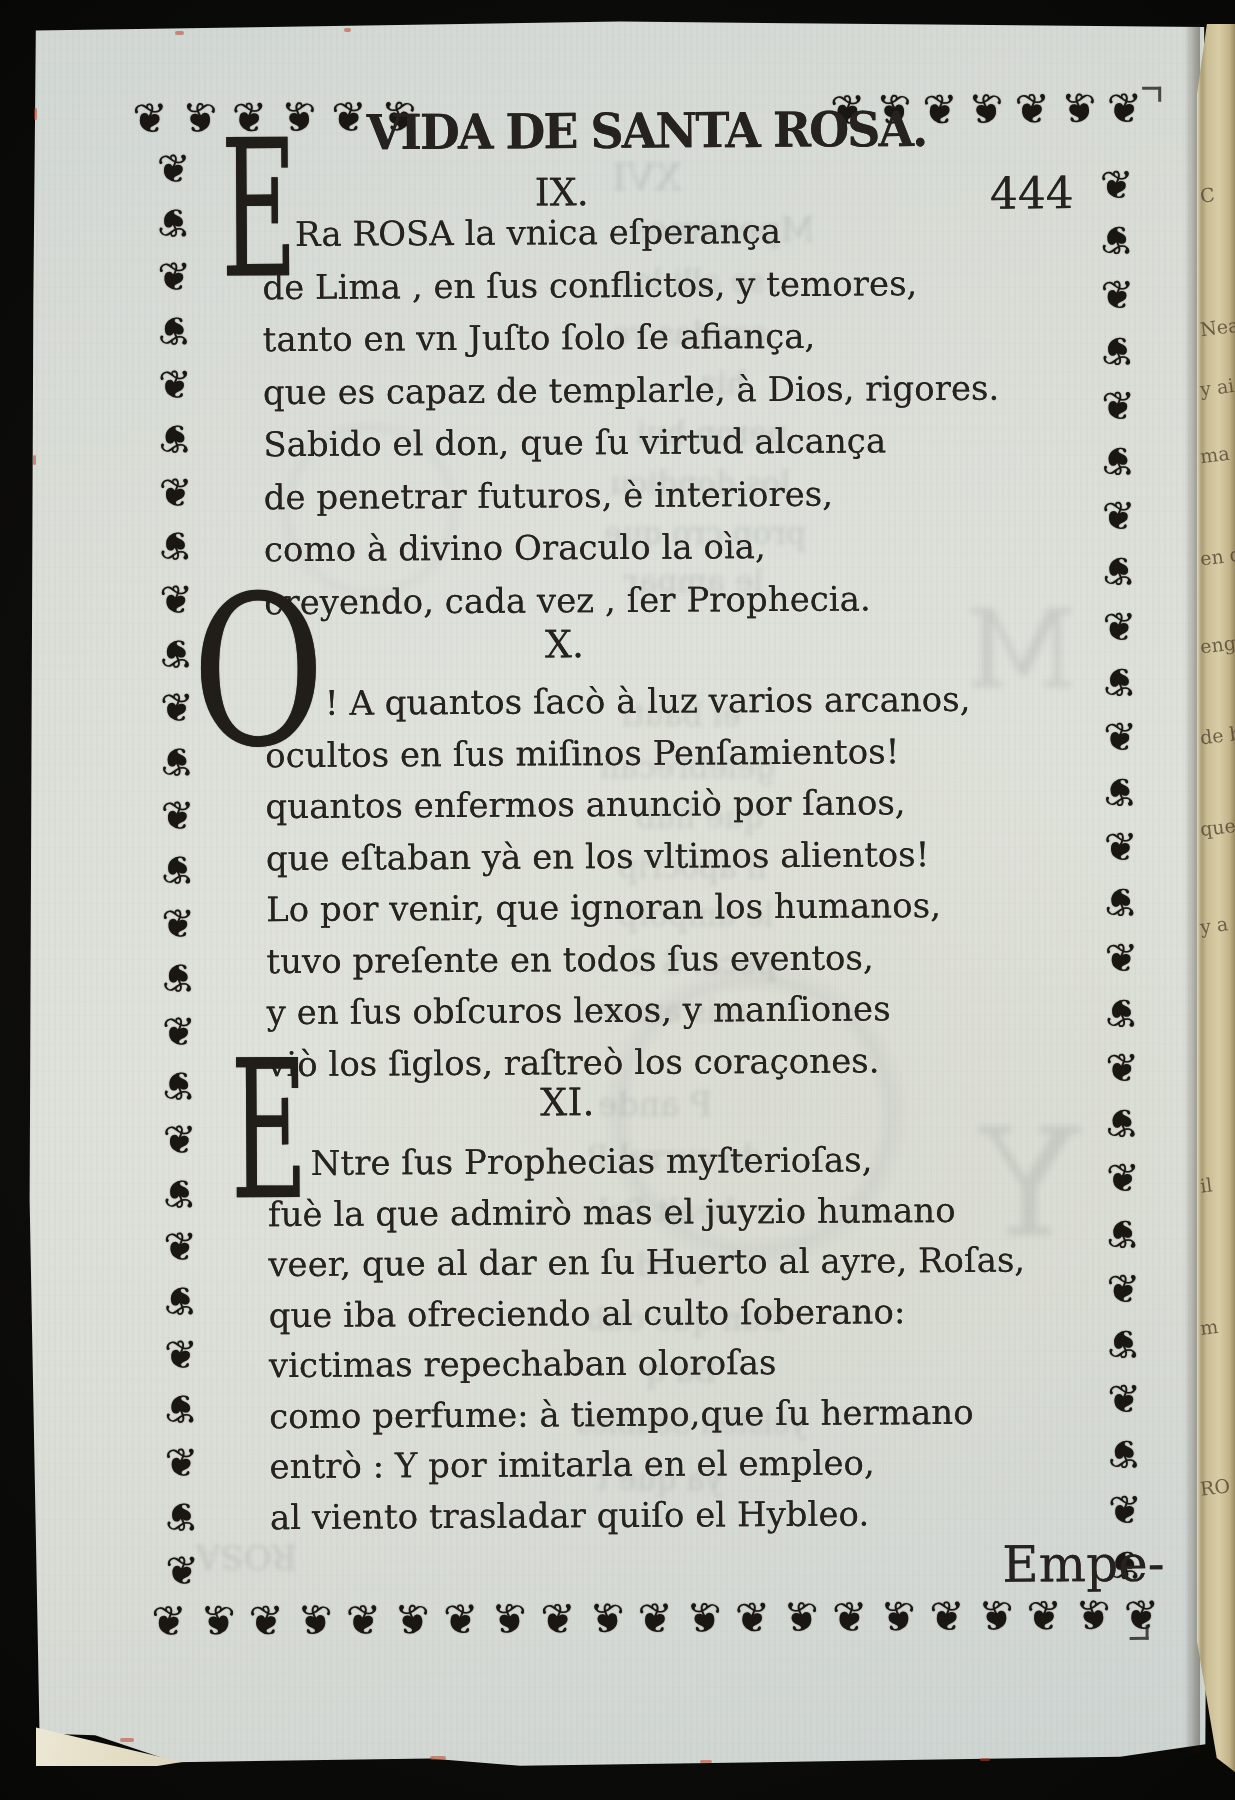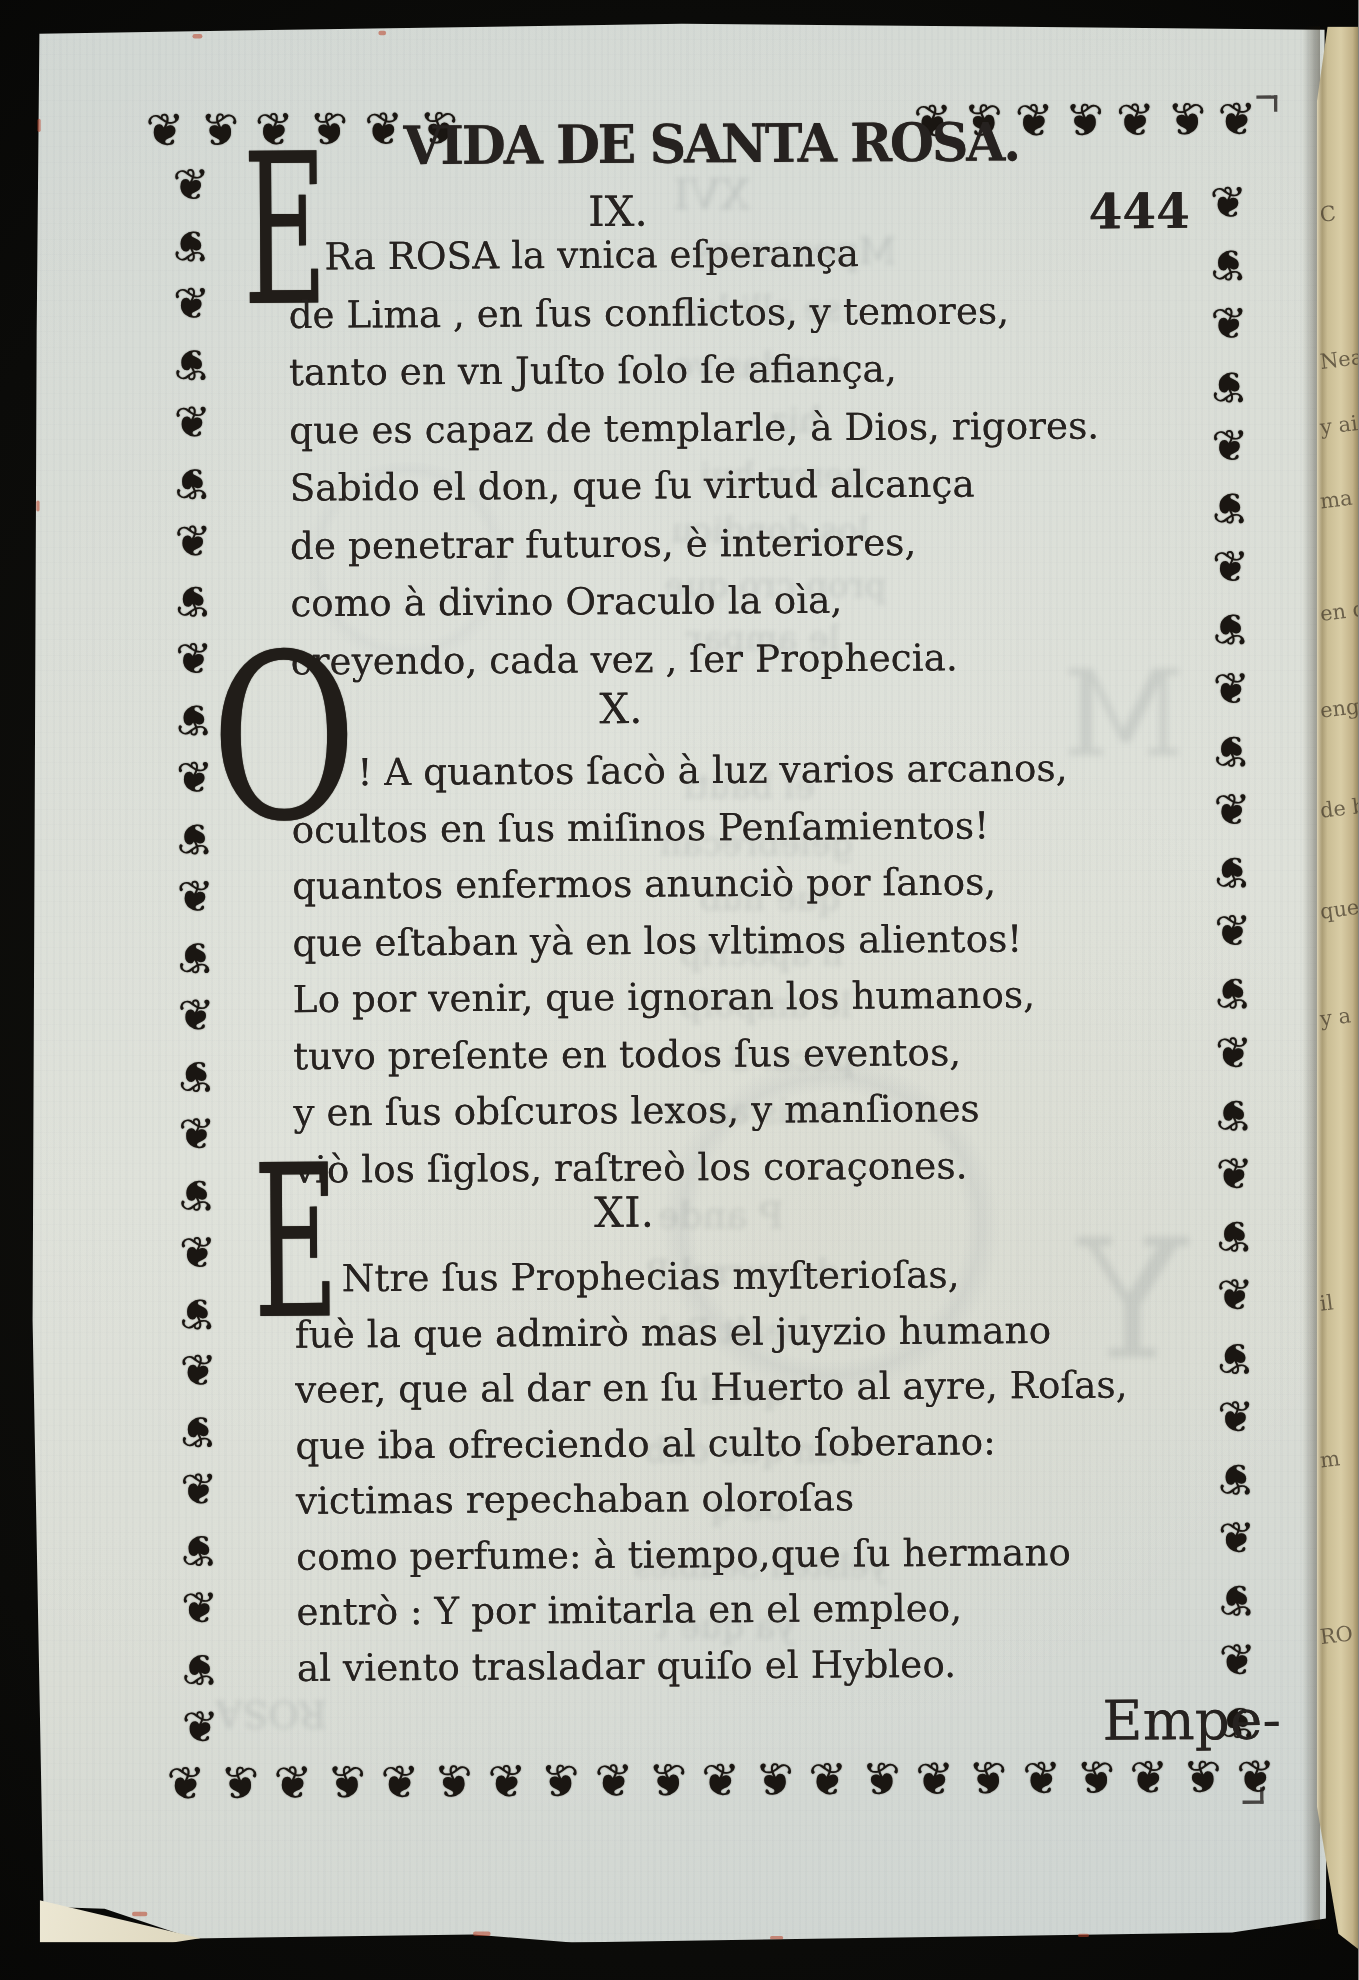--- a/index.html
+++ b/index.html
@@ -53,21 +53,21 @@
     font-family:"DejaVu Sans","Liberation Sans",sans-serif;
     text-shadow:0 0 1.2px rgba(20,15,9,.65);}
   .orn-row{flex-direction:row;justify-content:space-between;align-items:center;font-size:42px;}
   .orn-col{flex-direction:column;justify-content:space-between;align-items:center;font-size:40px;}
   .orn-row span.flip{transform:scaleX(-1);}
   .orn-col span.flip{transform:scaleY(-1);}
   .orn span{line-height:1;}
   .rule-mark{position:absolute;border-color:#2b2520;opacity:.8;}
   #title{position:absolute;left:330px;top:104px;width:640px;text-align:center;
     font-size:46px;font-weight:bold;letter-spacing:-2px;transform:scaleY(1.05);white-space:nowrap;}
-  #page-number{position:absolute;left:993px;top:170px;width:80px;text-align:center;font-size:44px;font-weight:bold;}
+  #page-number{position:absolute;left:993px;top:170px;width:80px;text-align:center;font-size:44px;}
   .stanza-num{position:absolute;left:265px;width:600px;text-align:center;font-size:38px;}
   .stanza{position:absolute;left:265px;width:780px;font-size:34px;white-space:nowrap;}
   .stanza .line{display:block;}
   #stanza-ix{top:206px;line-height:52.5px;}
   #stanza-x{top:676px;line-height:51.5px;}
   #stanza-xi{top:1136px;line-height:50.5px;}
   #stanza-ix .fl{text-indent:33px;}
   #stanza-x .fl{text-indent:60px;}
   #stanza-xi .fl{text-indent:43px;}
   .dropcap{position:absolute;line-height:1;transform-origin:0 0;color:#211d19;

